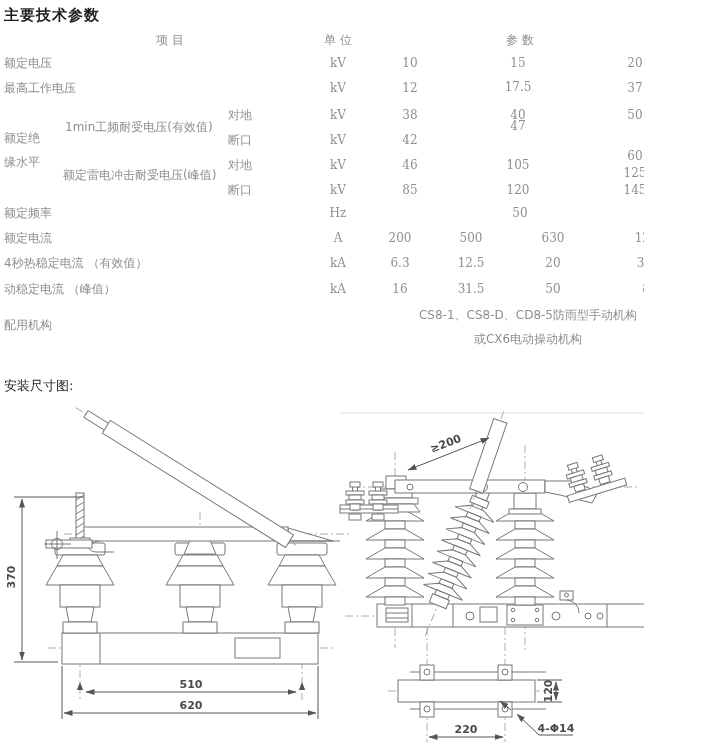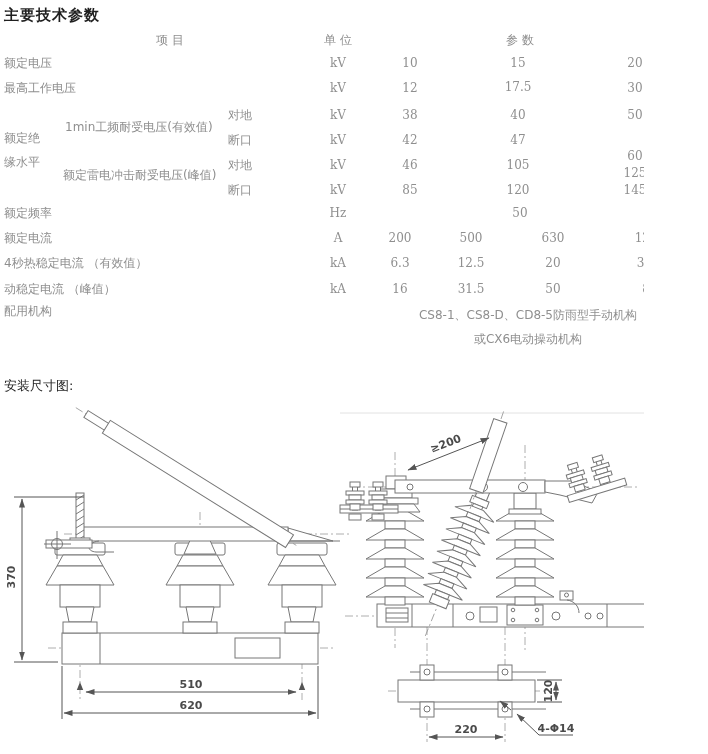--- a/index.html
+++ b/index.html
@@ -36,36 +36,36 @@
     <span class="tl" style="left:4px;top:63px">额定电压</span>
     <span class="t val" style="left:338px;top:63px">kV</span>
     <span class="t val" style="left:410px;top:63px">10</span>
     <span class="t val" style="left:518px;top:63px">15</span>
     <span class="t val" style="left:635px;top:63px">20</span>
 
     <span class="tl" style="left:4px;top:88px">最高工作电压</span>
     <span class="t val" style="left:338px;top:88px">kV</span>
     <span class="t val" style="left:410px;top:88px">12</span>
     <span class="t val" style="left:518px;top:87px">17.5</span>
-    <span class="t val" style="left:635px;top:88px">30</span>
+    <span class="t val" style="left:635px;top:88px">37</span>
 
     <span class="tl" style="left:4px;top:138px">额定绝</span>
     <span class="tl" style="left:4px;top:162px">缘水平</span>
 
     <span class="tl" style="left:65px;top:127px">1min工频耐受电压(有效值)</span>
     <span class="t" style="left:240px;top:115px">对地</span>
     <span class="t val" style="left:338px;top:115px">kV</span>
     <span class="t val" style="left:410px;top:115px">38</span>
     <span class="t val" style="left:518px;top:115px">40</span>
     <span class="t val" style="left:635px;top:115px">50</span>
 
     <span class="t" style="left:240px;top:140px">断口</span>
     <span class="t val" style="left:338px;top:140px">kV</span>
     <span class="t val" style="left:410px;top:140px">42</span>
-    <span class="t val" style="left:518px;top:140px">47</span>
+    <span class="t val" style="left:518px;top:126px">47</span>
     <span class="t val" style="left:635px;top:156px">60</span>
 
     <span class="tl" style="left:63px;top:175px">额定雷电冲击耐受电压(峰值)</span>
     <span class="t" style="left:240px;top:165px">对地</span>
     <span class="t val" style="left:338px;top:165px">kV</span>
     <span class="t val" style="left:410px;top:165px">46</span>
     <span class="t val" style="left:518px;top:165px">105</span>
     <span class="t val" style="left:635px;top:173px">125</span>
 
     <span class="t" style="left:240px;top:190px">断口</span>
@@ -92,21 +92,21 @@
     <span class="t val" style="left:553px;top:263px">20</span>
     <span class="t val" style="left:650px;top:263px">31.5</span>
 
     <span class="tl" style="left:4px;top:289px">动稳定电流 （峰值）</span>
     <span class="t val" style="left:338px;top:289px">kA</span>
     <span class="t val" style="left:400px;top:289px">16</span>
     <span class="t val" style="left:471px;top:289px">31.5</span>
     <span class="t val" style="left:553px;top:289px">50</span>
     <span class="t val" style="left:650px;top:289px">80</span>
 
-    <span class="tl" style="left:4px;top:311px">配用机构</span>
+    <span class="tl" style="left:4px;top:325px">配用机构</span>
     <span class="t" style="left:528px;top:315px">CS8-1、CS8-D、CD8-5防雨型手动机构</span>
     <span class="t" style="left:528px;top:339px">或CX6电动操动机构</span>
   </div>
 
   <h2 class="sub">安装尺寸图:</h2>
 
   <svg width="708" height="359" viewBox="0 395 708 359">
     <defs>
       <marker id="ah" markerWidth="10" markerHeight="8" refX="8.5" refY="3" orient="auto-start-reverse" markerUnits="userSpaceOnUse">
         <path d="M0,0 L9,3 L0,6 Z" fill="#555"></path>

